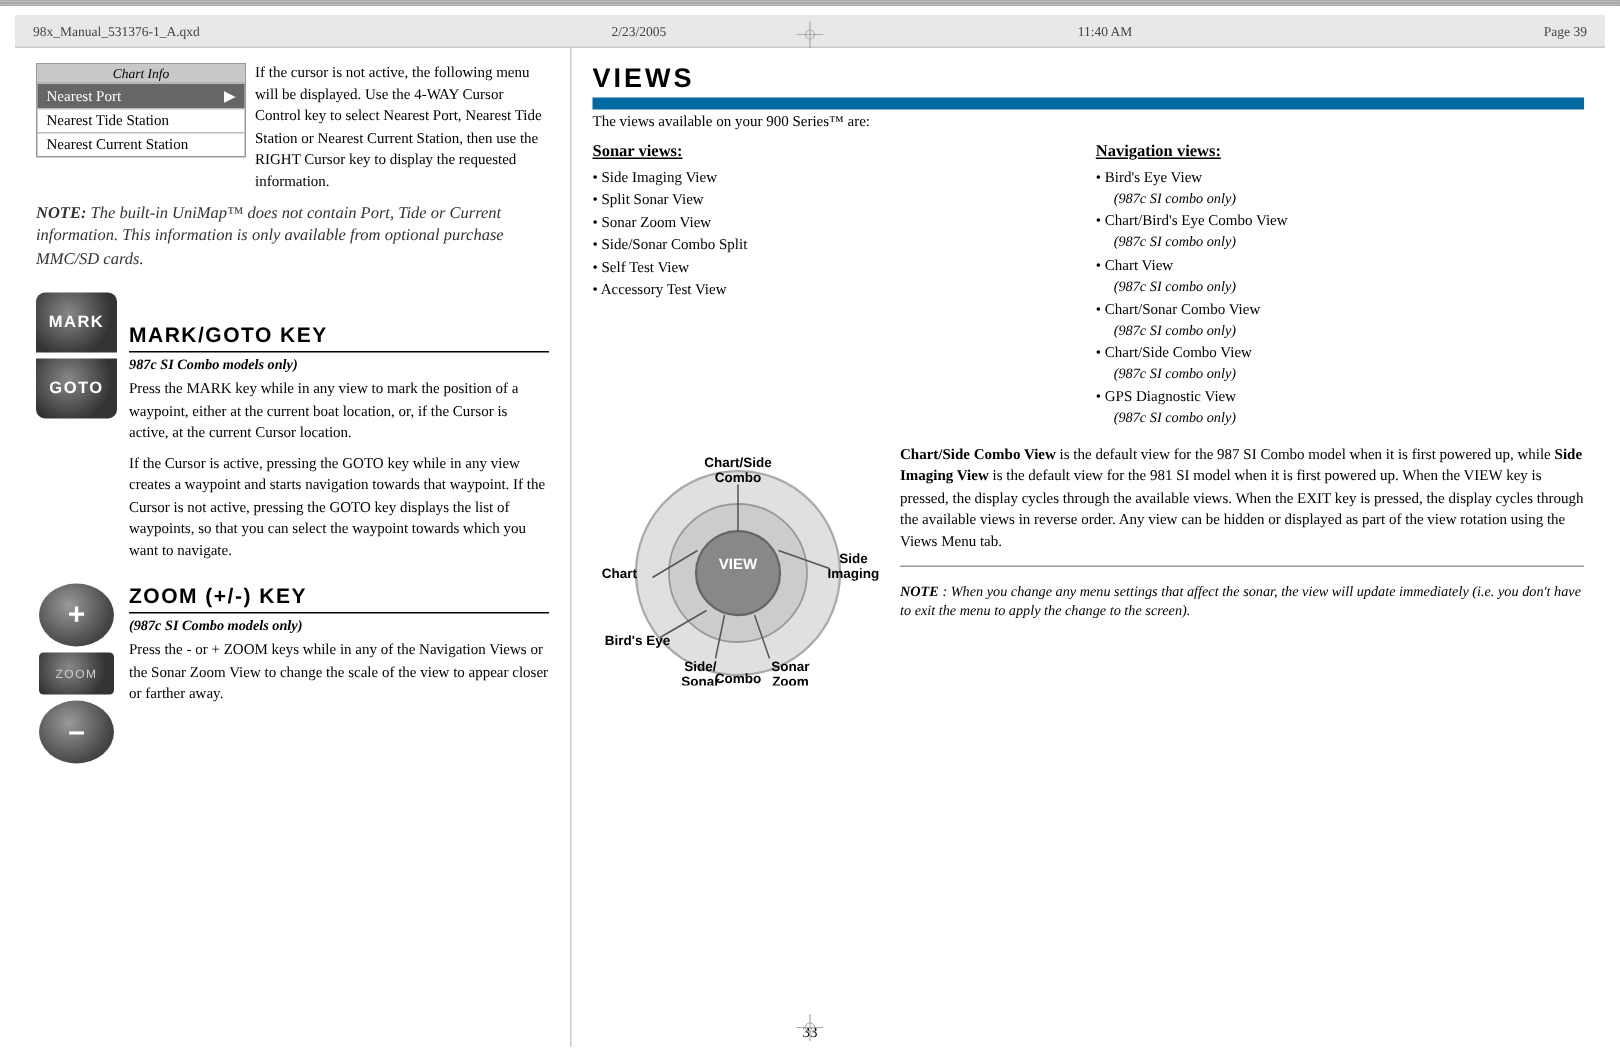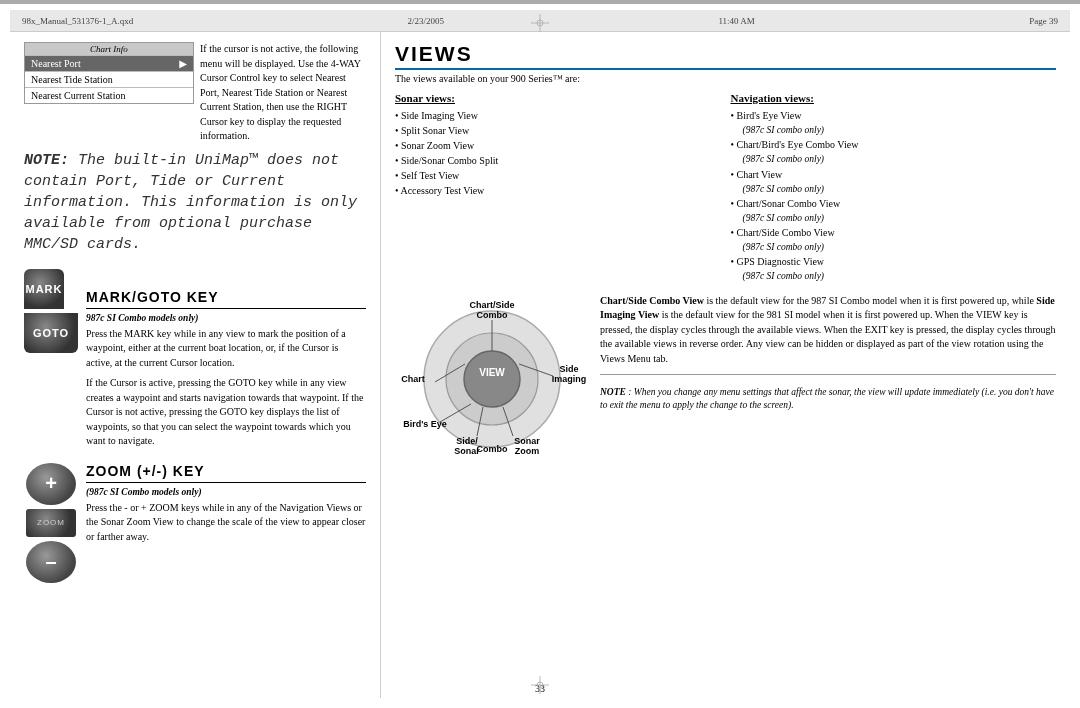--- a/index.html
+++ b/index.html
@@ -46,21 +46,21 @@
 
     
     .right-col {
       flex: 1;
       padding: 10px 14px;
       border-left: 1px solid #ccc;
     }
 
     
     .chart-info-table {
-      width: 170px;
+      width: 140px;
       border: 1px solid #999;
       margin-bottom: 8px;
       font-size: 10px;
     }
     .chart-info-header {
       background: #c8c8c8;
       text-align: center;
       font-size: 9px;
       padding: 1px 4px;
       font-style: italic;
@@ -77,25 +77,24 @@
       background: #666;
       color: #fff;
     }
     .arrow-right {
       font-size: 10px;
     }
 
     
     .note-text {
       font-style: italic;
-      font-size: 15px;
+      font-size: 11px;
       color: #333;
       margin-top: 6px;
       line-height: 1.4;
-      font-family: Liberation Mono, monospace;
     }
     .note-label {
       font-weight: bold;
       font-style: italic;
     }
 
     
     .section-block {
       margin-top: 12px;
       display: flex;
@@ -140,26 +139,26 @@
     
     .zoom-group {
       display: flex;
       flex-direction: column;
       align-items: center;
       gap: 2px;
     }
 
     
     .views-heading {
-      font-size: 21px;
+      font-size: 18px;
       font-weight: bold;
       letter-spacing: 2px;
       margin-bottom: 2px;
       font-family: Arial, sans-serif;
-      border-bottom: 2px solid #0369a1;
+      border-bottom: 8px solid #0369a1;
       padding-bottom: 2px;
     }
 
     .views-intro {
       font-size: 10px;
       margin-bottom: 8px;
       margin-top: 3px;
     }
 
     .views-columns {
@@ -315,21 +314,21 @@
     </div>
 
     <p class="note-text">
       <span class="note-label">NOTE:</span>
       <span> The built-in UniMap™ does not contain Port, Tide or Current information. This information is only available from optional purchase MMC/SD cards.</span>
     </p>
 
     <div class="section-block" style="margin-top:14px;">
       <div class="mark-key-img">
 
-        <div style="width:40px; height:40px; background: radial-gradient(circle at 40% 35%, #888, #333 70%); border-radius:6px 6px 0 0; display:flex; align-items:center; justify-content:center; margin-bottom:4px;">
+        <div style="width:54px; height:40px; background: radial-gradient(circle at 40% 35%, #888, #333 70%); border-radius:6px 6px 0 0; display:flex; align-items:center; justify-content:center; margin-bottom:4px;">
           <span style="color:#fff; font-weight:bold; font-family:Arial,sans-serif; font-size:11px; letter-spacing:1px;">MARK</span>
         </div>
 
         <div style="width:54px; height:40px; background: radial-gradient(circle at 40% 35%, #888, #333 70%); border-radius:0 0 6px 6px; display:flex; align-items:center; justify-content:center;">
           <span style="color:#fff; font-weight:bold; font-family:Arial,sans-serif; font-size:11px; letter-spacing:1px;">GOTO</span>
         </div>
       </div>
       <div style="flex:1;margin-top:20px;">
         <div class="section-heading">
           <span>MARK/GOTO KEY</span>

